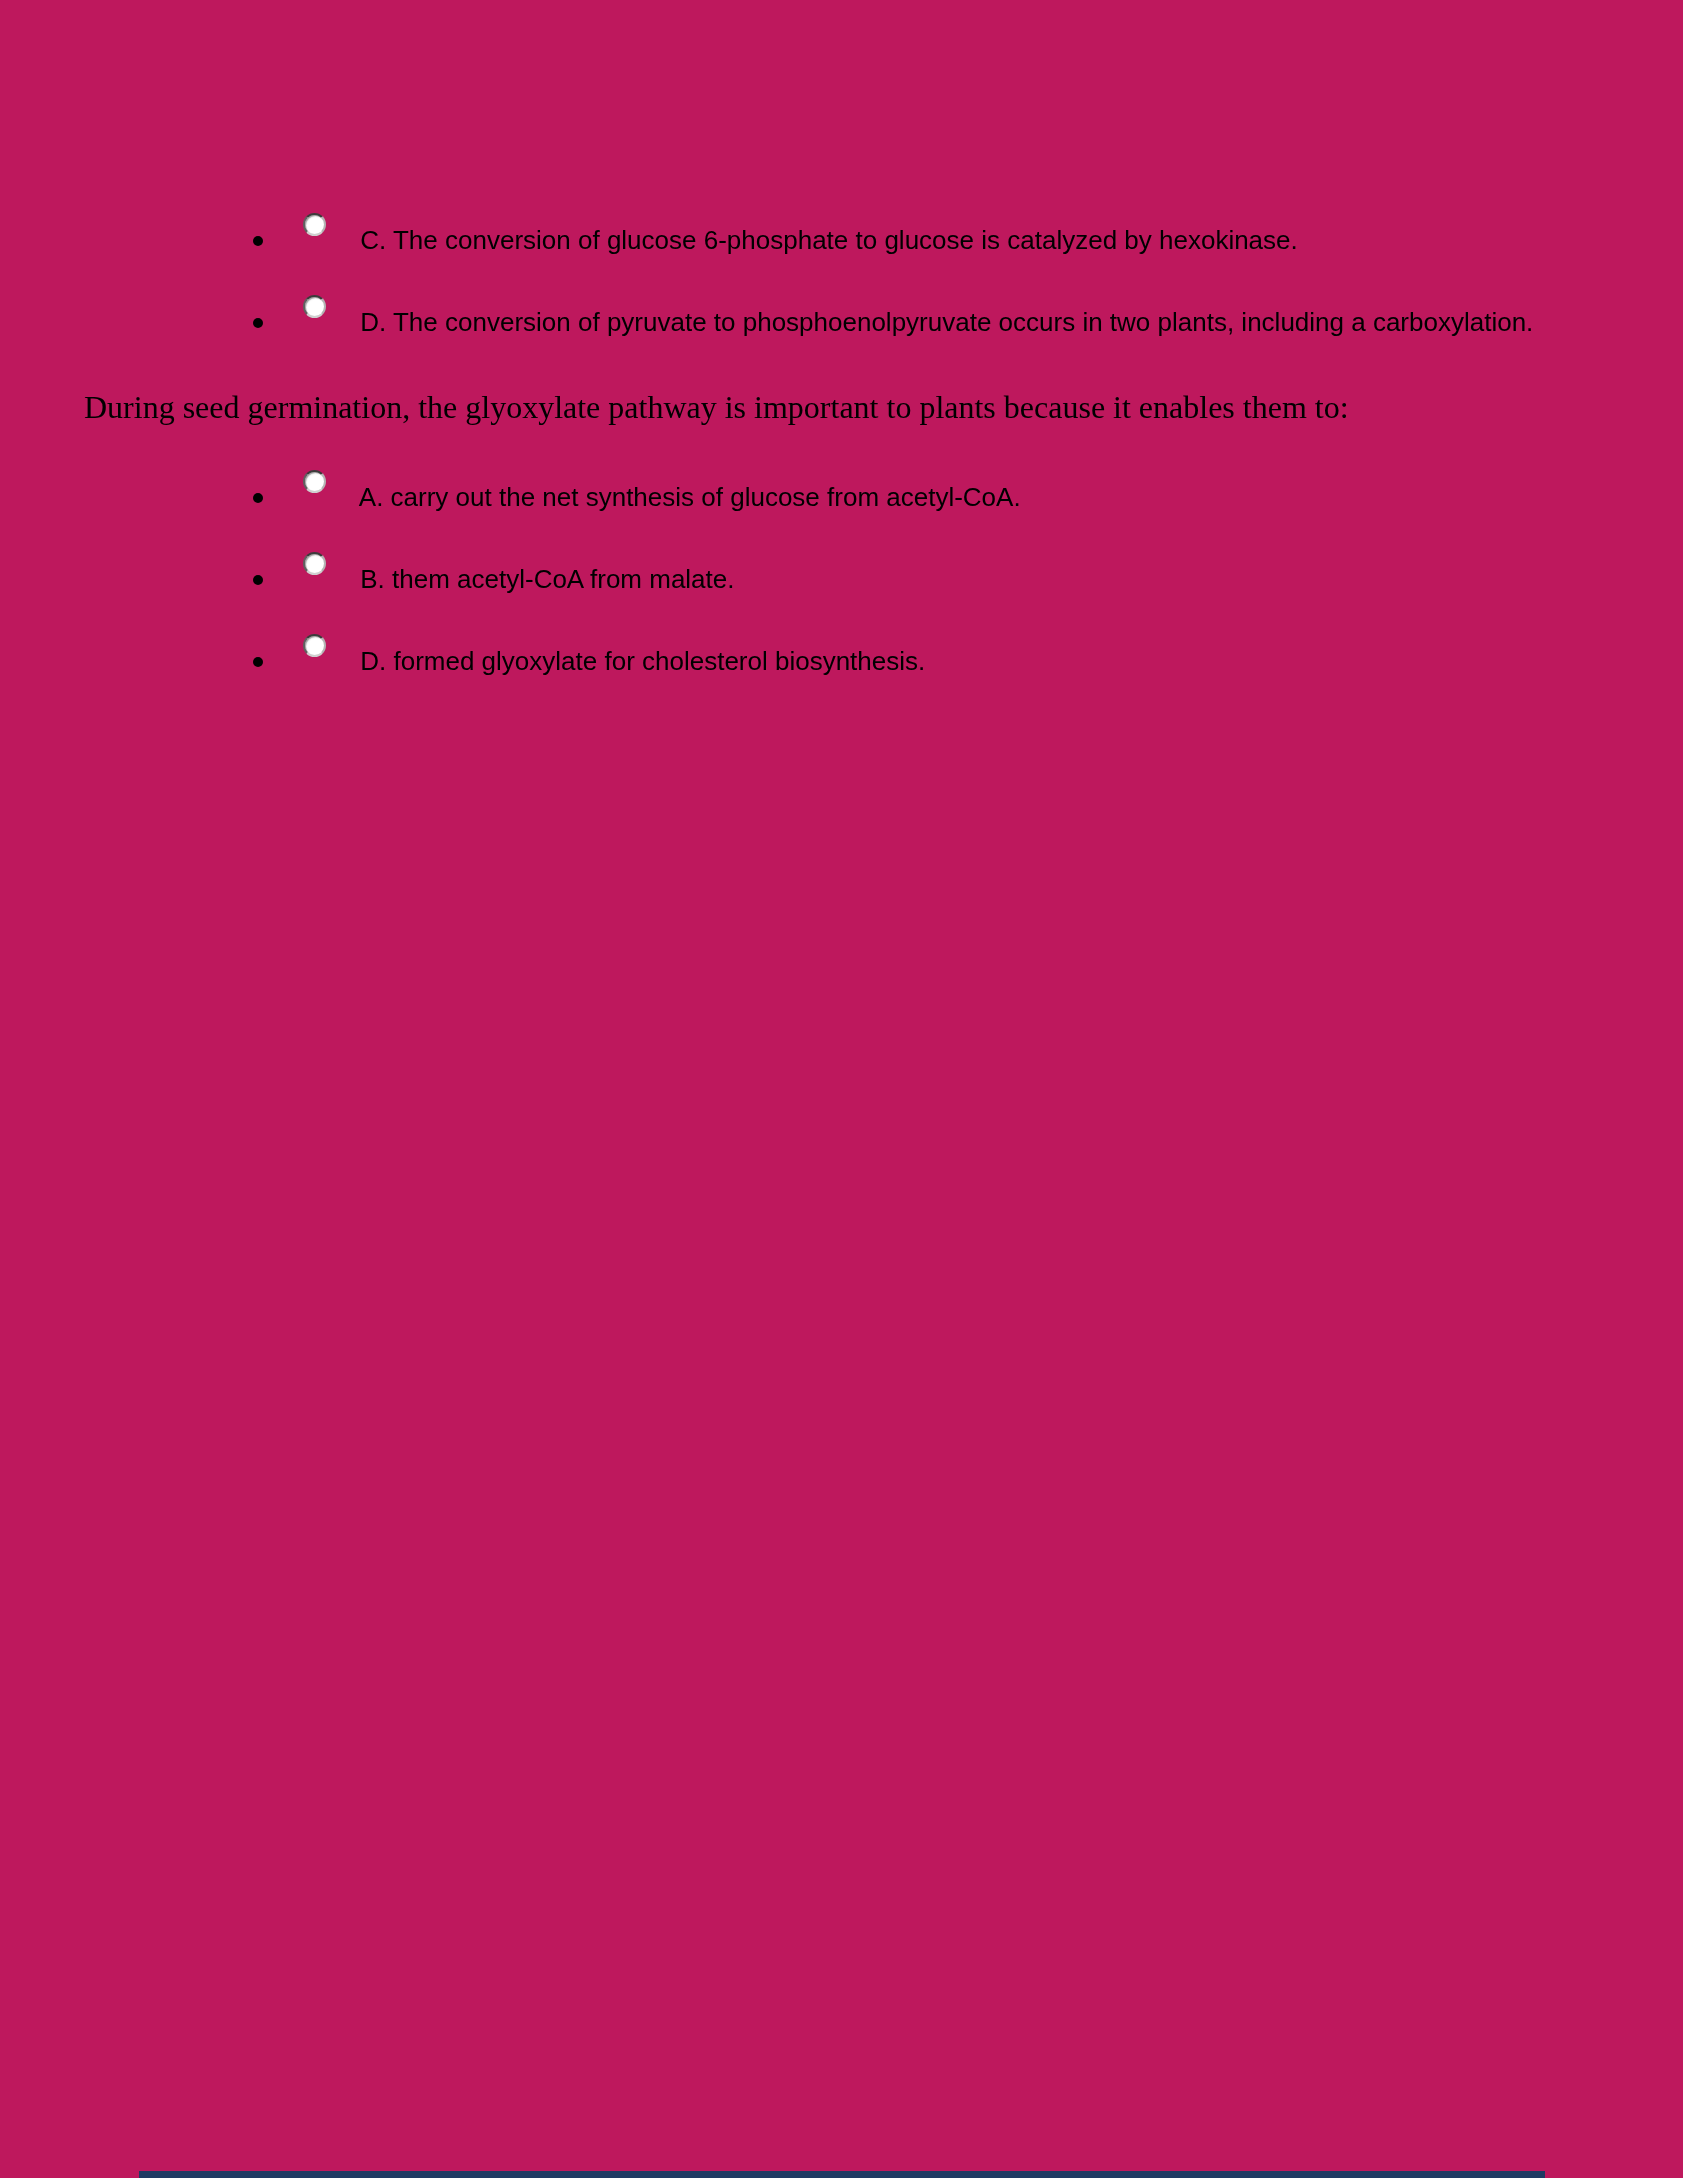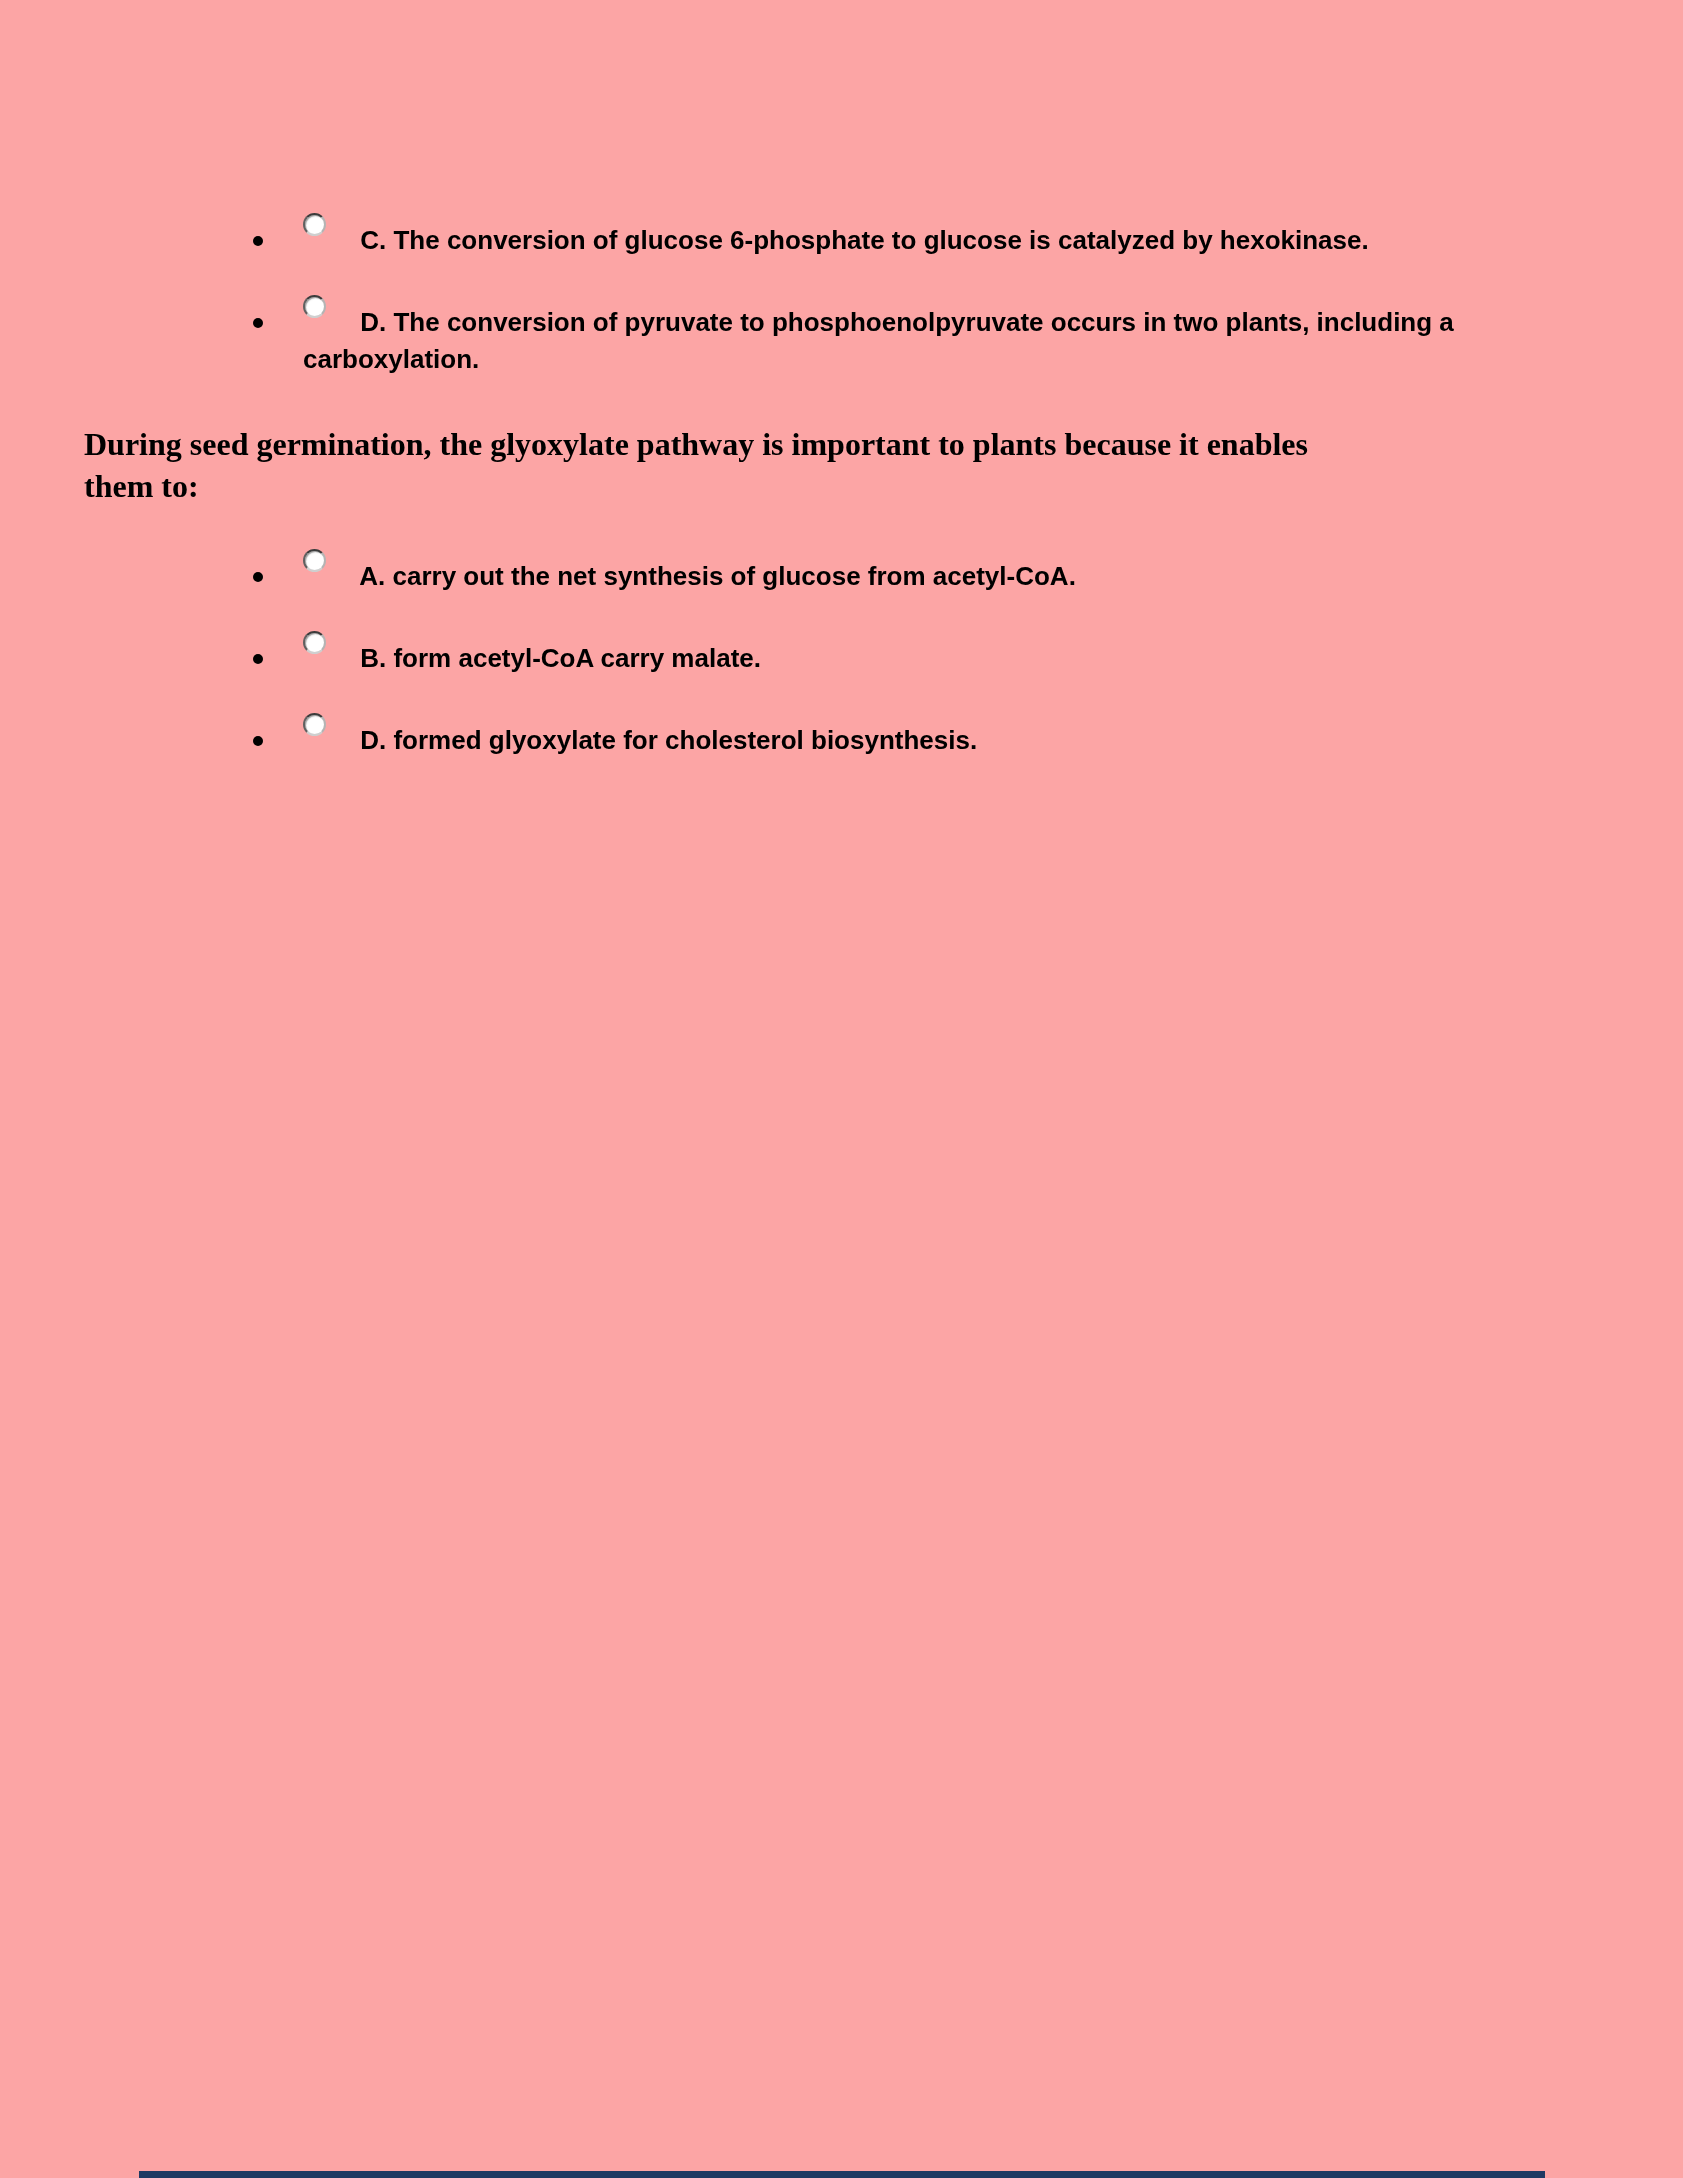--- a/index.html
+++ b/index.html
@@ -12,22 +12,21 @@
     height: 2178px;
     position: relative;
     overflow: hidden;
     font-family: "Liberation Sans", sans-serif;
     color: #000000;
     -webkit-font-smoothing: antialiased;
   }
   .page {
     position: absolute;
     inset: 0;
-    background: #fca5a5;
-    font-weight: bold;
+    background: #be185d;
   }
   .option-list {
     list-style: none;
     margin: 0;
     padding: 0;
   }
   .option-list.first {
     margin-top: 222px;
   }
   .option-list.answers {
@@ -110,21 +109,21 @@
 
   <ul class="option-list answers">
     <li class="option">
       <span class="bullet"></span>
       <span class="radio"></span>
       <span class="option-text">A. carry out the net synthesis of glucose from acetyl-CoA.</span>
     </li>
     <li class="option">
       <span class="bullet"></span>
       <span class="radio"></span>
-      <span class="option-text">B. form acetyl-CoA carry malate.</span>
+      <span class="option-text">B. them acetyl-CoA from malate.</span>
     </li>
     <li class="option">
       <span class="bullet"></span>
       <span class="radio"></span>
       <span class="option-text">D. formed glyoxylate for cholesterol biosynthesis.</span>
     </li>
   </ul>
 
   <div class="footer-bar" style="background: rgb(31, 58, 99);"></div>
 </div>

